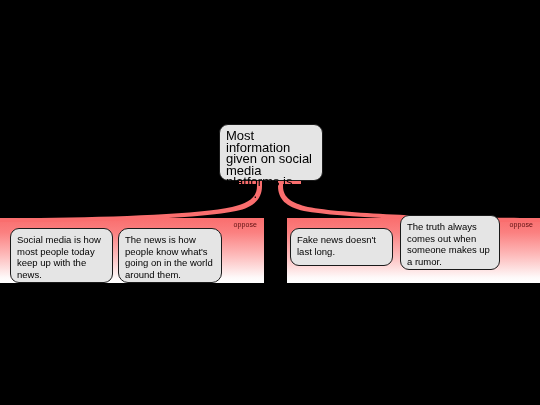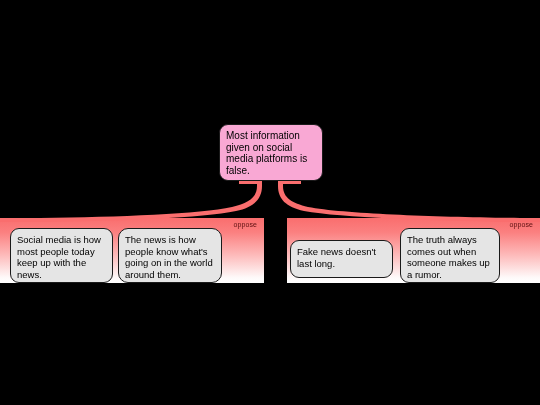--- a/index.html
+++ b/index.html
@@ -13,26 +13,26 @@
     height: 405px;
     background: #000000;
     overflow: hidden;
     font-family: "Liberation Sans", sans-serif;
   }
 
   
   .node {
     position: absolute;
     box-sizing: border-box;
-    background: #f9a8d4;
+    background: #e5e5e5;
     border: 1px solid #1a1a1a;
     border-radius: 9px;
     color: #000000;
     font-family: "Liberation Sans", sans-serif;
-    font-size: 10px;
+    font-size: 13px;
     line-height: 11.6px;
     padding: 5px 6px 12px 6px;
     white-space: pre-line;
     z-index: 6;
   }
 
   #claim-box {
     left: 219px;
     top: 124px;
     width: 104px;
@@ -77,22 +77,22 @@
     color: #000000;
     font-family: "Liberation Sans", sans-serif;
     font-size: 9.5px;
     line-height: 11.6px;
     padding: 5px 6px 4px 6px;
     white-space: pre-line;
     z-index: 4;
   }
   #reason-0 { left: 10px;  top: 228px; width: 103px; height: 55px; }
   #reason-1 { left: 118px; top: 228px; width: 104px; height: 55px; border-radius: 10px; }
-  #reason-2 { left: 290px; top: 228px; width: 103px; height: 38px; margin-top: 12px; }
-  #reason-3 { left: 400px; top: 228px; width: 100px; height: 55px; }
+  #reason-2 { left: 290px; top: 228px; width: 103px; height: 38px; }
+  #reason-3 { left: 400px; top: 215px; width: 100px; height: 55px; }
 
   
   #connectors {
     position: absolute;
     left: 0;
     top: 0;
     width: 540px;
     height: 405px;
     z-index: 3;
     pointer-events: none;

